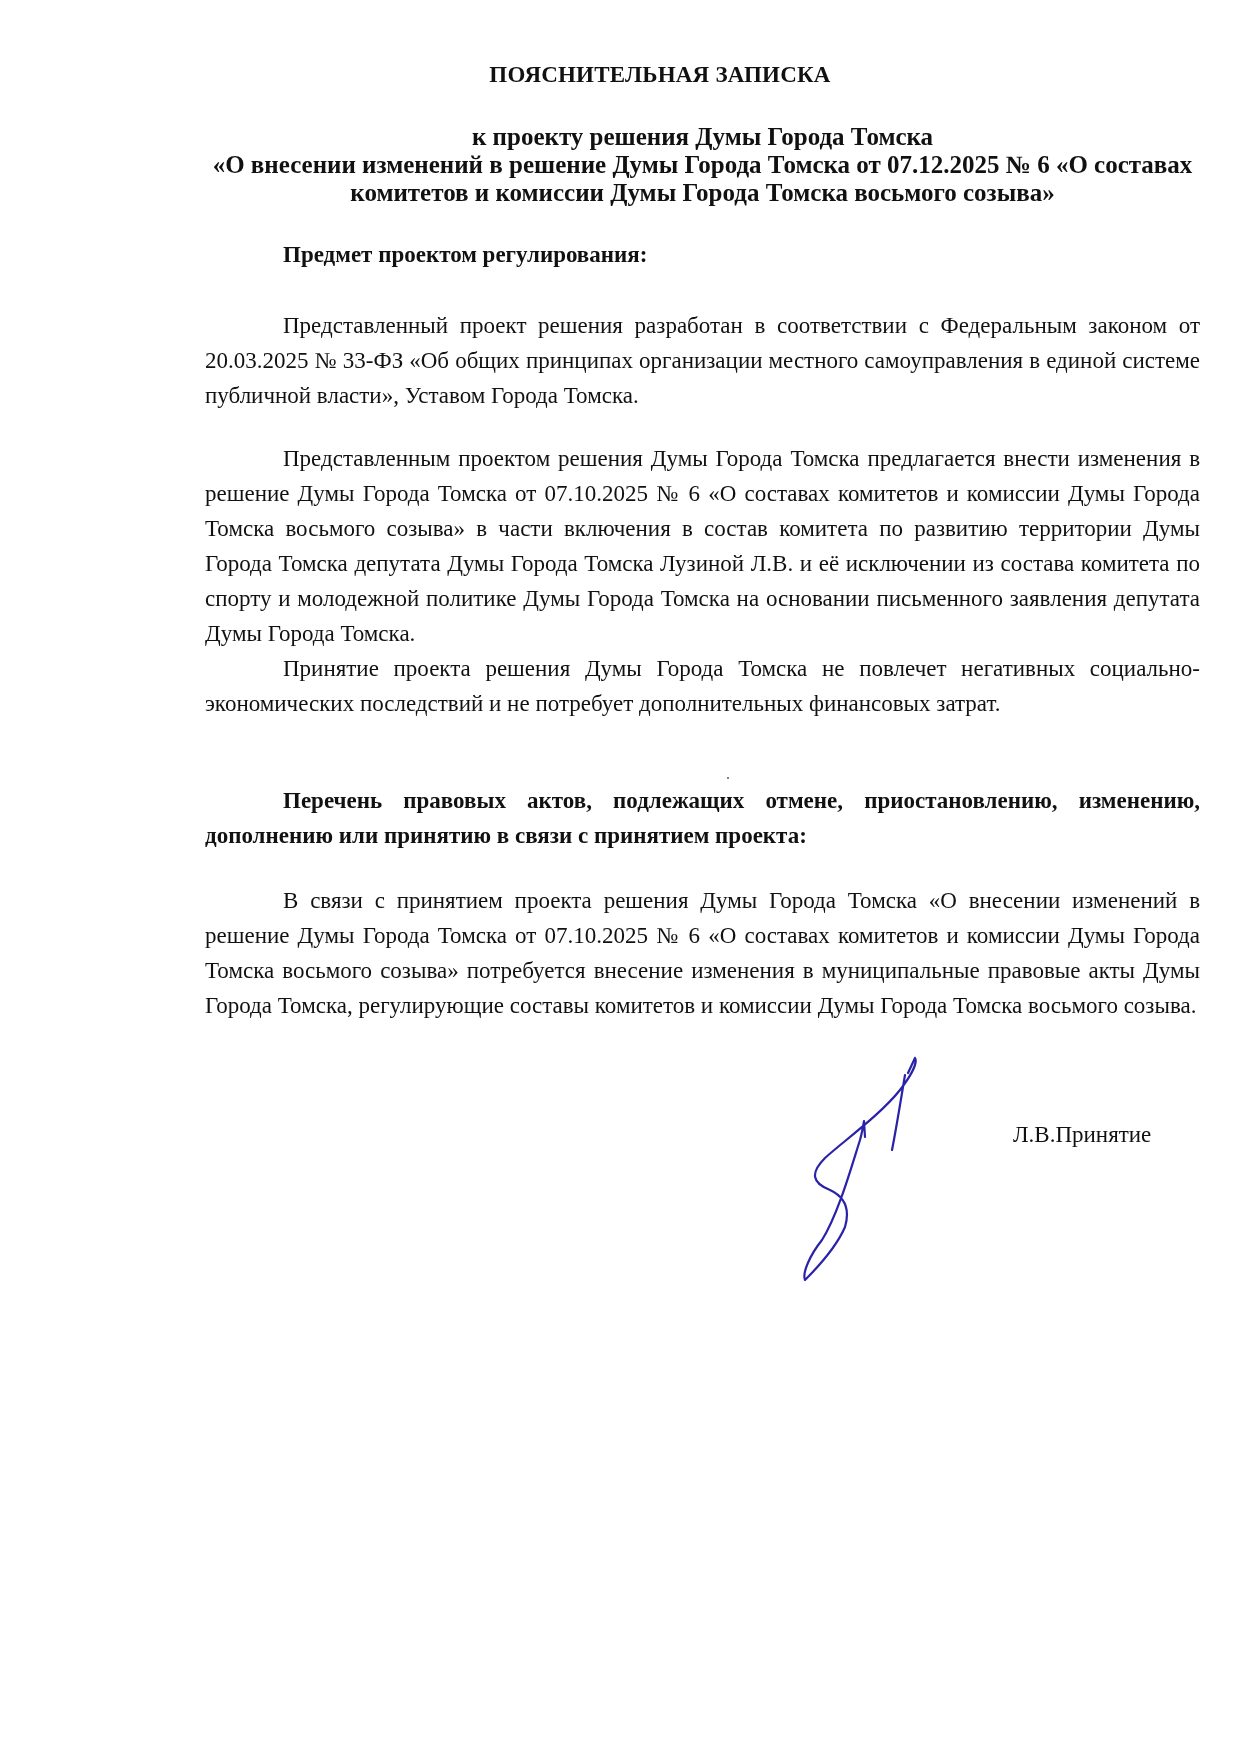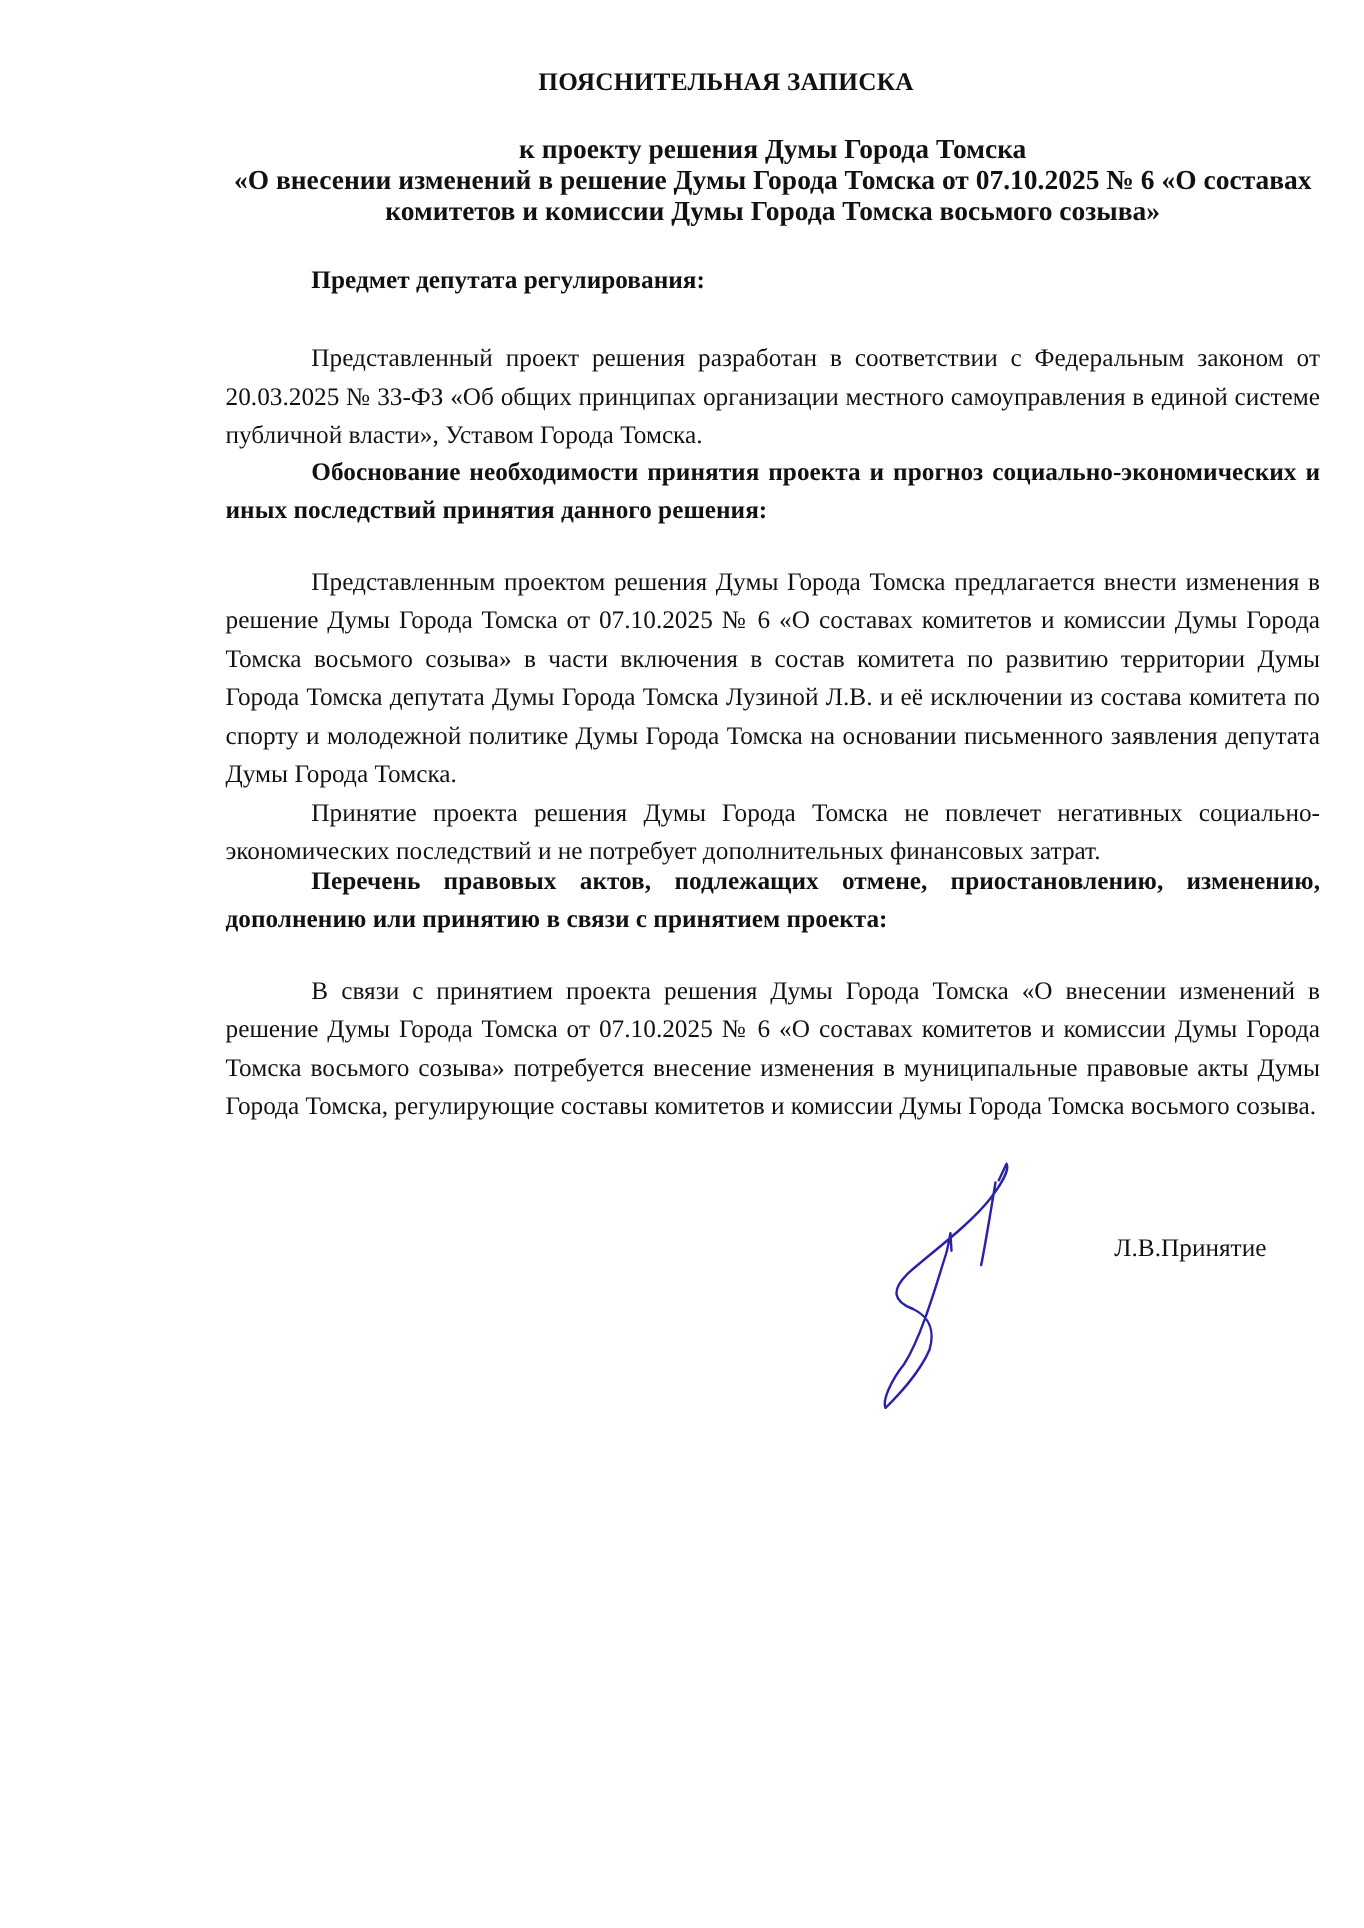--- a/index.html
+++ b/index.html
@@ -93,30 +93,29 @@
   </style>
 </head>
 <body>
 
 <div class="page">
 
   <div class="title">ПОЯСНИТЕЛЬНАЯ ЗАПИСКА</div>
 
   <div class="subtitle">
     <div>к проекту решения Думы Города Томска</div>
-    <div>«О внесении изменений в решение Думы Города Томска от 07.10.2025 № 6 «О составах комитетов и комиссии Думы Города Томска восьмого созыва»</div>
+    <div>«О внесении изменений в решение Думы Города Томска от 07.12.2025 № 6 «О составах комитетов и комиссии Думы Города Томска восьмого созыва»</div>
   </div>
 
   <div class="block" style="top:237px;">
-    <div class="heading lead">Предмет депутата регулирования:</div>
+    <div class="heading lead">Предмет проектом регулирования:</div>
     <div class="para" style="margin-top:36px;">Представленный проект решения разработан в соответствии с Федеральным законом от 20.03.2025 № 33-ФЗ «Об общих принципах организации местного самоуправления в единой системе публичной власти», Уставом Города Томска.</div>
   </div>
 
   <div class="block" style="top:411px;">
-    <div class="heading">Обоснование необходимости принятия проекта и прогноз социально-экономических и иных последствий принятия данного решения:</div>
     <div class="para" style="margin-top:30px;">Представленным проектом решения Думы Города Томска предлагается внести изменения в решение Думы Города Томска от 07.10.2025 № 6 «О составах комитетов и комиссии Думы Города Томска восьмого созыва» в части включения в состав комитета по развитию территории Думы Города Томска депутата Думы Города Томска Лузиной Л.В. и её исключении из состава комитета по спорту и молодежной политике Думы Города Томска на основании письменного заявления депутата Думы Города Томска.</div>
     <div class="para">Принятие проекта решения Думы Города Томска не повлечет негативных социально-экономических последствий и не потребует дополнительных финансовых затрат.</div>
   </div>
 
   <div class="dot" style="left:727px; top:777px;"></div>
 
   <div class="block" style="top:783px;">
     <div class="heading">Перечень правовых актов, подлежащих отмене, приостановлению, изменению, дополнению или принятию в связи с принятием проекта:</div>
     <div class="para" style="margin-top:30px;">В связи с принятием проекта решения Думы Города Томска «О внесении изменений в решение Думы Города Томска от 07.10.2025 № 6 «О составах комитетов и комиссии Думы Города Томска восьмого созыва» потребуется внесение изменения в муниципальные правовые акты Думы Города Томска, регулирующие составы комитетов и комиссии Думы Города Томска восьмого созыва.</div>
   </div>

